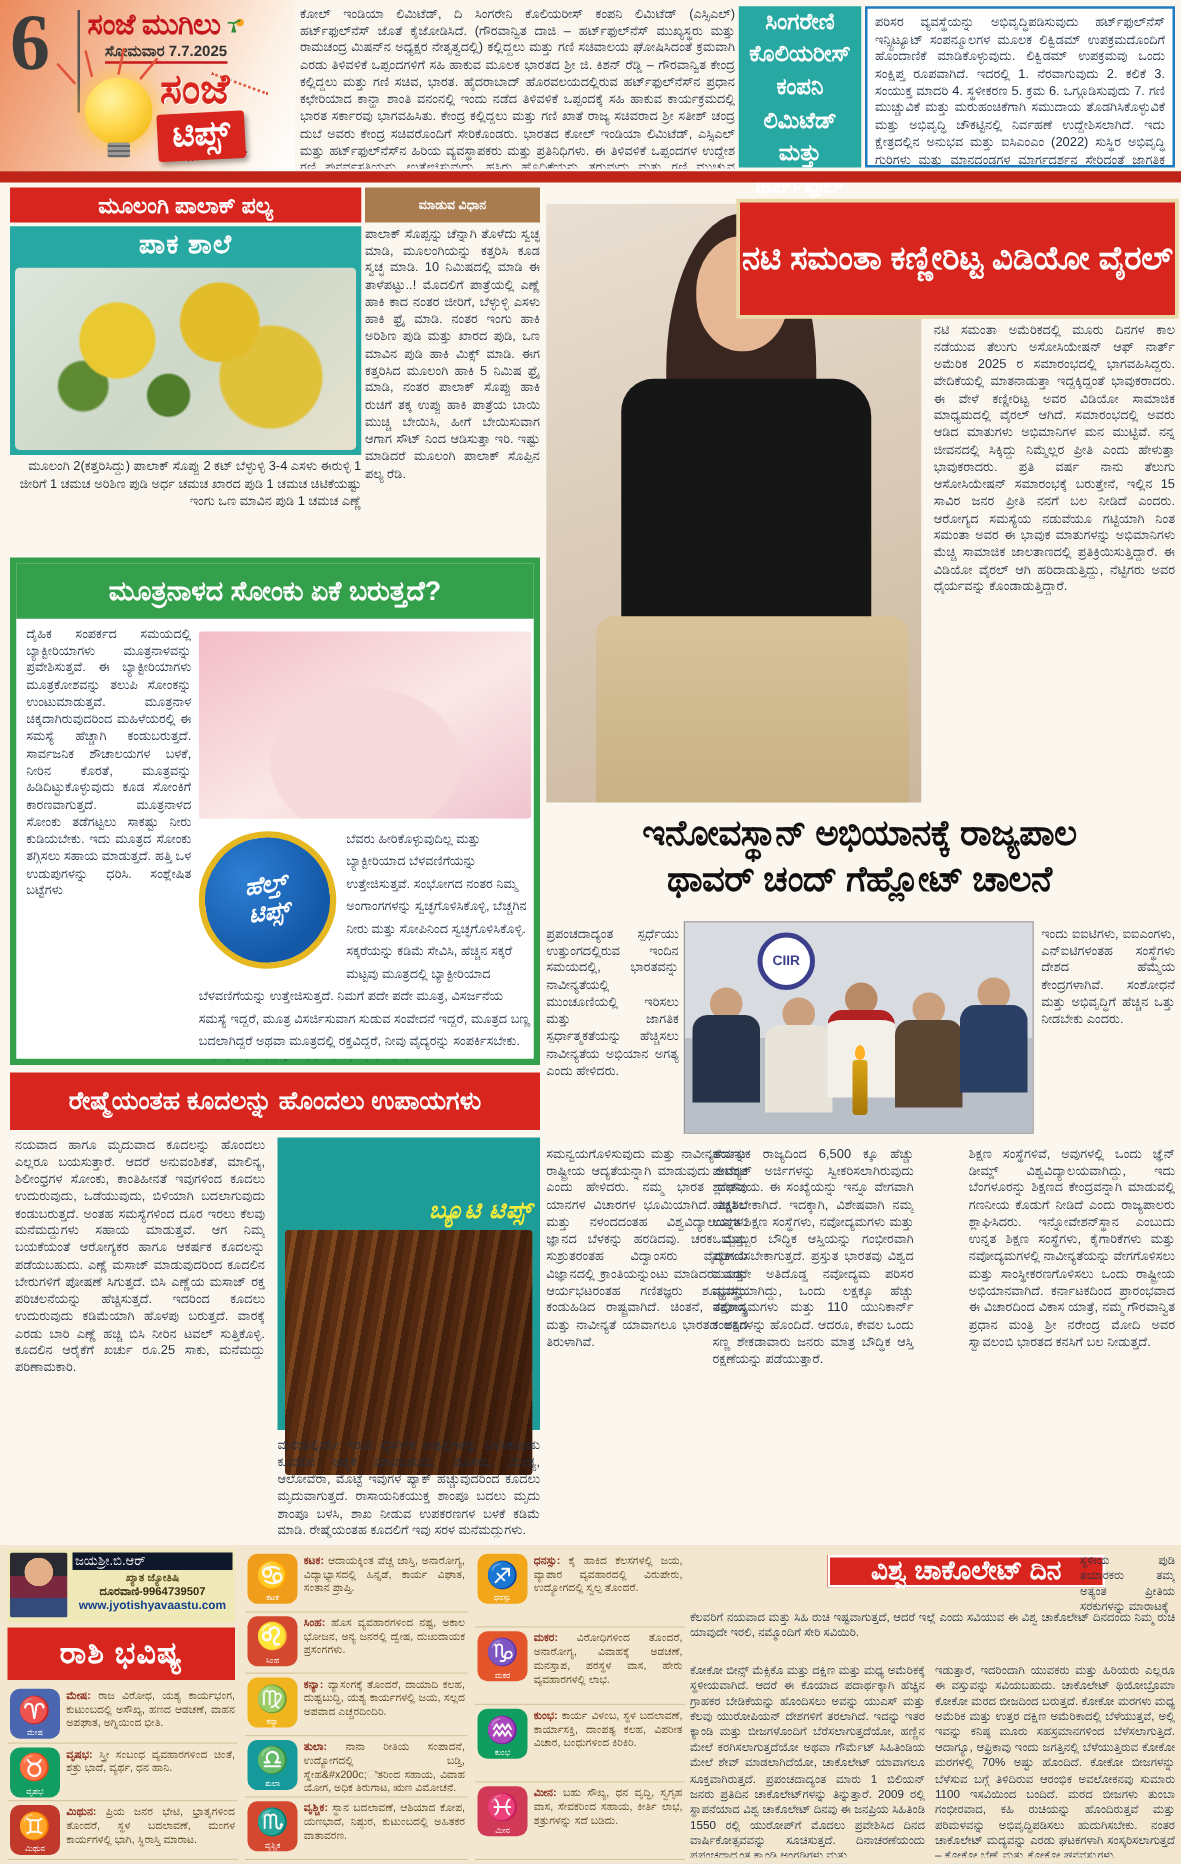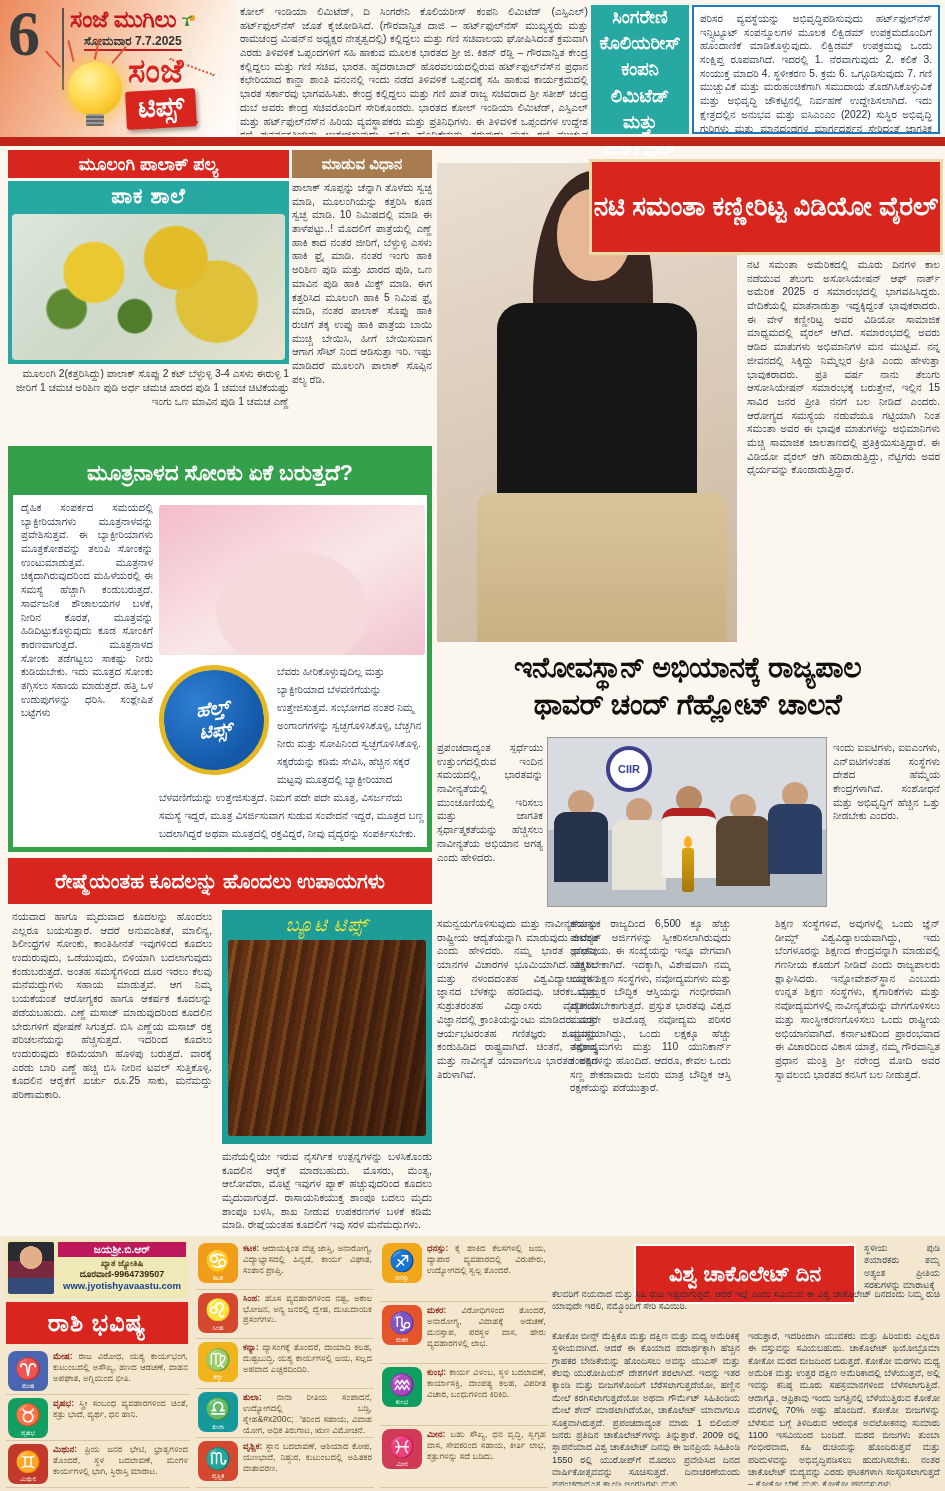--- a/index.html
+++ b/index.html
@@ -21,21 +21,21 @@
   .ray { position:absolute; width:2px; height:22px; background:#e0523a; border-radius:2px; }
   .brand-top { position:absolute; left:128px; top:52px; font-size:33px; font-weight:bold; color:#d8251d; text-shadow:1px 1px 0 #fff; }
   .brand-bottom { position:absolute; left:126px; top:90px; background:#d8251d; color:#fff; font-weight:bold; font-size:27px; padding:2px 12px 5px; transform:rotate(-3deg); border-radius:3px; box-shadow:2px 3px 4px rgba(0,0,0,.35); }
   .dotline { position:absolute; border-top:2px dotted #e0523a; width:48px; }
   .hdr-mid { left:240px; top:5px; width:348px; height:130px; overflow:hidden; }
   .hdr-teal { left:591px; top:5px; width:98px; height:129px; padding:6px 4px; font-size:18px; line-height:1.45; }
   .hdr-right { left:692px; top:5px; width:248px; height:129px; border:2px solid #1e7bc0; padding:5px 6px; overflow:hidden; background:#fff; }
   .redbar { left:0; top:137px; width:945px; height:9px; background:#bf2418; }
   
   .recipe-title { left:8px; top:150px; width:281px; height:28px; font-size:17.5px; }
-  .recipe-mtitle { left:292px; top:150px; width:140px; height:28px; font-size:15px; }
+  .recipe-mtitle { left:292px; top:150px; width:140px; height:28px; font-size:10px; }
   .recipe-panel { left:8px; top:181px; width:281px; height:183px; }
   .pakashale { position:absolute; left:0; top:3px; width:100%; text-align:center; color:#fff; font-size:21px; font-weight:bold; letter-spacing:1px; }
   .food { position:absolute; left:4px; top:33px; width:273px; height:146px; border-radius:4px;
     background:radial-gradient(circle at 30% 40%,#e9c832 0 14%,transparent 15%),radial-gradient(circle at 60% 30%,#e3bc2a 0 16%,transparent 17%),radial-gradient(circle at 75% 60%,#dfc23a 0 18%,transparent 19%),radial-gradient(circle at 45% 70%,#4f7d2c 0 9%,transparent 10%),radial-gradient(circle at 20% 65%,#5d8a33 0 8%,transparent 9%),linear-gradient(135deg,#dce6da,#cdd8c8 50%,#e6e2cf); }
   .ing-label { position:absolute; left:4px; top:117px; width:106px; height:62px; font-size:18px; line-height:1.15; }
   .ing-text { left:8px; top:367px; width:281px; height:74px; text-align:right; line-height:1.35; }
   .method-text { left:292px; top:181px; width:140px; height:258px; overflow:hidden; }
   
   .sam-photo { left:437px; top:163px; width:300px; height:479px; background:linear-gradient(160deg,#e9dfd2,#d9c9b6 55%,#cbb79e); overflow:hidden; }
   .sam-hair { position:absolute; left:96px; top:8px; width:120px; height:250px; background:#3a2620; border-radius:50% 50% 40% 45%; }
@@ -61,46 +61,46 @@
   .gp-lamp { position:absolute; left:134px; top:110px; width:12px; height:44px; background:linear-gradient(180deg,#d9a514,#a87708); border-radius:3px; }
   .gp-flame { position:absolute; left:136px; top:98px; width:8px; height:12px; background:#ffb020; border-radius:50% 50% 50% 50%/60% 60% 40% 40%; }
   .gov-r { left:833px; top:741px; width:107px; height:170px; overflow:hidden; }
   .gov-c1 { left:437px; top:917px; width:161px; height:312px; overflow:hidden; }
   .gov-c2 { left:570px; top:917px; width:161px; height:312px; overflow:hidden; }
   .gov-c3 { left:775px; top:917px; width:165px; height:312px; overflow:hidden; }
   
   .hair-banner { left:8px; top:858px; width:424px; height:46px; font-size:20px; }
   .hair-l { left:12px; top:910px; width:200px; height:320px; overflow:hidden; }
   .hair-teal { left:222px; top:910px; width:210px; height:234px; background:#1e9c98; padding:4px 6px; }
-  .hair-badge { text-align:center; color:#f5ec3c; font-weight:normal; font-style:italic; font-size:19px; letter-spacing:1px; }
+  .hair-badge { text-align:right; color:#f5ec3c; font-weight:bold; font-style:italic; font-size:19px; letter-spacing:1px;margin-top:44px; }
   .hair-img { margin-top:4px; width:198px; height:196px; border-radius:3px;
     background:repeating-linear-gradient(100deg,#6b4a2f 0 6px,#8a6a45 6px 10px,#5a3d26 10px 16px),linear-gradient(120deg,#7a5a3a,#4a3322); background-blend-mode:overlay; }
   .hair-b { left:222px; top:1150px; width:210px; height:80px; overflow:hidden; }
   
   .bottom { left:0; top:1236px; width:945px; height:255px; background:#f3e8cf; }
   .astro { position:absolute; left:6px; top:4px; width:182px; height:58px; background:#efe9b8; display:flex; gap:4px; padding:2px; }
   .astro-photo { width:46px; height:52px; border-radius:2px; background:radial-gradient(circle at 50% 30%,#e3af88 0 26%,transparent 27%),linear-gradient(180deg,#2a2a33 0 36%,#7a2740 36% 70%,#334a7a 70%); }
-  .astro-name { background:#be185d; color:#fff; font-weight:bold; font-size:10.5px; text-align:center; padding:1px 2px; }
+  .astro-name { background:#0f172a; color:#fff; font-weight:normal; font-size:10.5px; text-align:left; padding:1px 2px; }
   .astro-sub { font-size:8.5px; color:#5a4a20; text-align:center; margin-top:1px; font-weight:bold; }
   .astro-phone { font-size:9px; font-weight:bold; color:#3a2a10; text-align:center; }
   .astro-site { font-size:9.5px; font-weight:bold; color:#14428f; text-align:center; }
   .rashi-banner { position:absolute; left:6px; top:66px; width:182px; height:42px; font-size:24px; letter-spacing:1px; }
   .zcol { position:absolute; display:flex; flex-direction:column; }
   .zc1 { left:6px; top:112px; width:184px; height:140px; }
   .zc2 { left:196px; top:4px; width:178px; height:248px; }
   .zc3 { left:380px; top:4px; width:168px; height:248px; }
   .zentry { display:flex; gap:5px; padding:3px 2px 4px; border-bottom:1px solid #d9c7a4; align-items:flex-start; flex:1; overflow:hidden; }
   .zod { flex:0 0 40px; width:40px; height:40px; border-radius:8px; position:relative; display:flex; align-items:center; justify-content:center; color:#fff; }
   .zsym { font-size:21px; line-height:1; margin-top:-6px; }
   .zlab { position:absolute; bottom:1px; left:0; width:100%; text-align:center; font-size:6.5px; color:#fff; }
   .ztxt { flex:1; font-size:8.6px; line-height:1.27; color:#5d4422; text-align:justify; }
   .zname { font-weight:bold; color:#8a2f1f; } .zname::after { content:": "; }
   
   .choc-intro { position:absolute; left:552px; top:6px; width:82px; height:84px; overflow:hidden; }
-  .choc-title { position:absolute; left:634px; top:8px; width:222px; height:60px; font-size:21px; box-shadow:0 0 0 2px #fff inset; }
+  .choc-title { position:absolute; left:662px; top:8px; width:222px; height:26px; font-size:21px; box-shadow:0 0 0 2px #fff inset; }
   .choc-intro2 { position:absolute; left:864px; top:6px; width:76px; height:84px; overflow:hidden; }
   .choc-c1 { position:absolute; left:552px; top:94px; width:188px; height:156px; overflow:hidden; }
   .choc-c2 { position:absolute; left:748px; top:94px; width:192px; height:156px; overflow:hidden; }
   .choc-mid1 { position:absolute; left:552px; top:52px; width:388px; height:40px; overflow:hidden; }
 </style>
 </head>
 <body>
 
 <div class="page">
 

